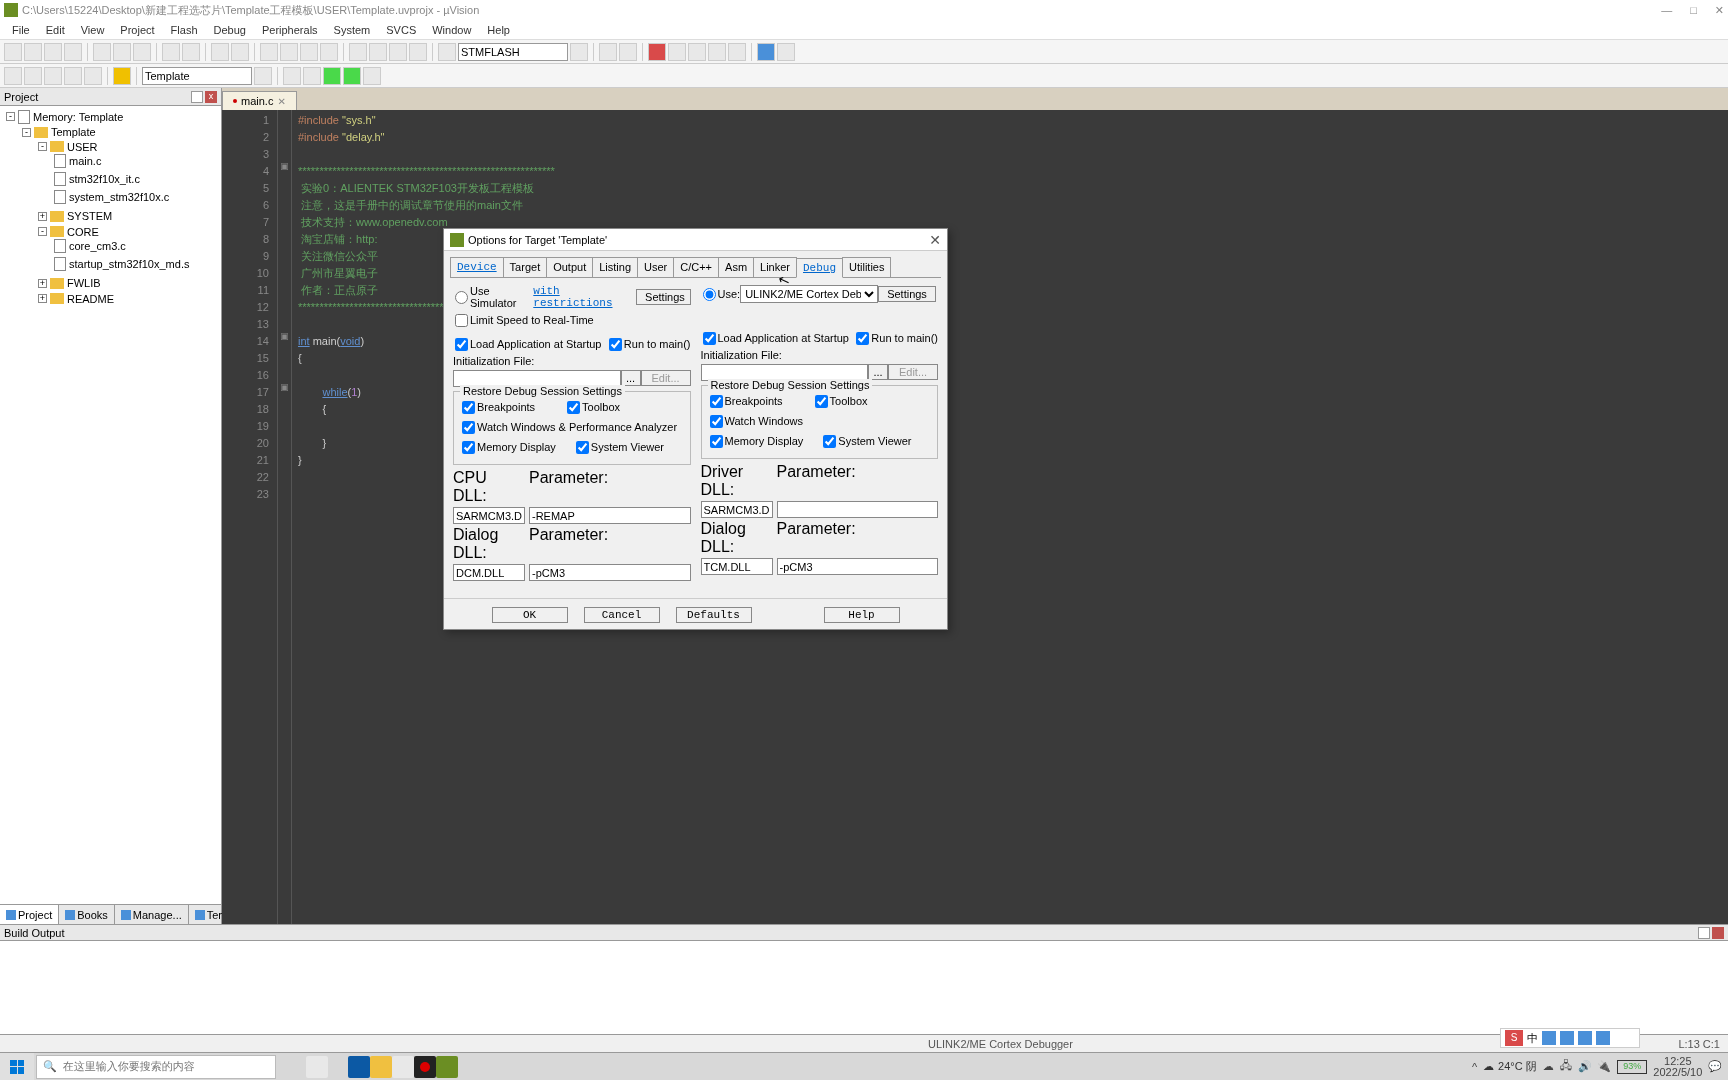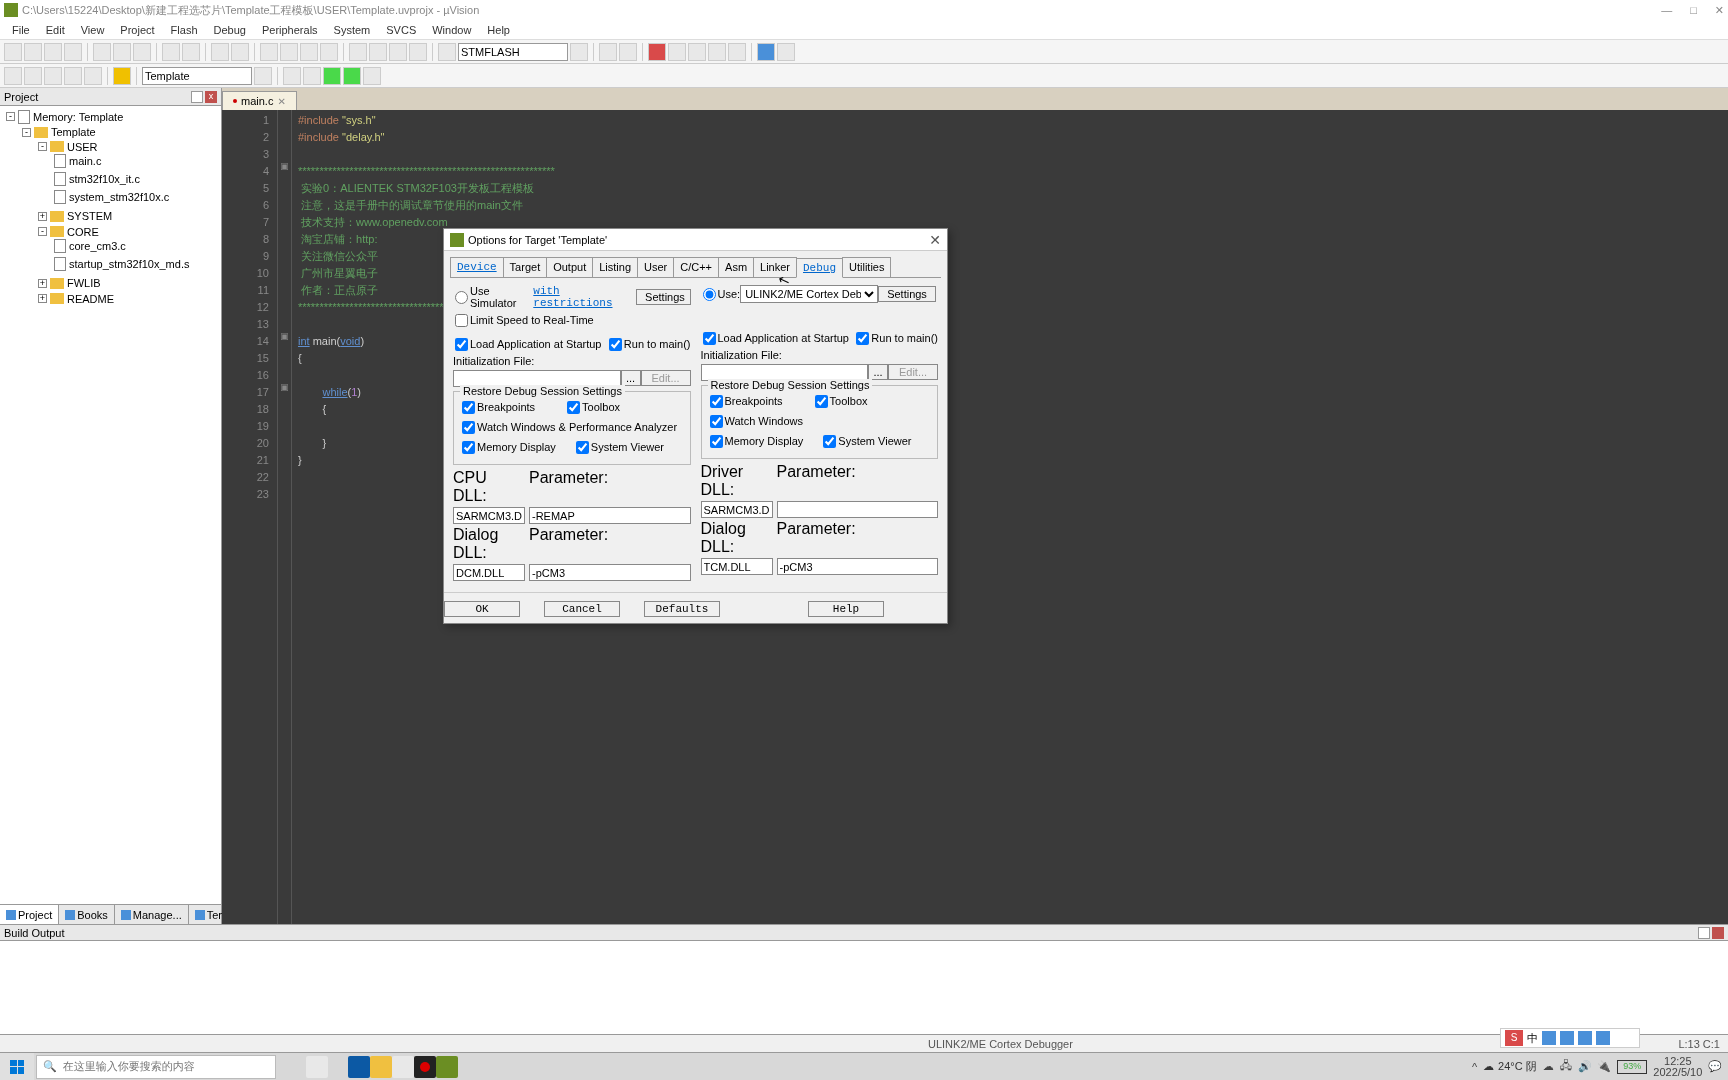--- a/index.html
+++ b/index.html
@@ -94,21 +94,21 @@
 .link { color: #0066cc; text-decoration: underline; font-family: "Courier New", monospace; font-size: 11px; }
 .btn { padding: 1px 8px; border: 1px solid #888; background: #f0f0f0; font-size: 11px; min-width: 50px; cursor:pointer;}
 .btn.small { min-width: 20px; padding: 1px 4px; }
 .btn.disabled { color: #999; }
 select.sel { border: 1px solid #888; font-size: 11px; width: 138px; height: 18px; background:#fff;}
 .txtinp { border: 1px solid #888; font-size: 11px; height: 17px; padding: 0 2px; background:#fff;}
 .fieldset { border: 1px solid #bbb; padding: 4px 6px 6px; margin-top: 4px; position: relative; }
 .fieldset .legend { position: absolute; top: -7px; left: 6px; background: #f0f0f0; padding: 0 3px; font-size: 11px; }
 .dllgrid { display: grid; grid-template-columns: 72px 1fr; gap: 2px 4px; margin-top: 4px; }
 .dllgrid .lbl { font-size: 16px; }
-.dlgfoot { display: flex; justify-content: flex-start; gap: 24px; padding: 8px 0 6px; border-top: 1px solid #ccc; }
+.dlgfoot { display: flex; justify-content: center; gap: 16px; padding: 8px 0 6px; border-top: 1px solid #ccc; margin-top: 6px; }
 .dlgfoot .btn { min-width: 76px; font-family:"Courier New",monospace;}
 .centerbtn { text-align:center; margin: 8px 0 2px;}
 
 
 .taskbar { position: absolute; bottom: 0; left: 0; right: 0; height: 28px; background: #d8d8d8; border-top: 1px solid #999; display: flex; align-items: center; }
 .start { width: 34px; height: 28px; background: #e0e0e0; display:flex; align-items:center; justify-content:center;}
 .winlogo { width:14px; height:14px; display:grid; grid-template-columns:1fr 1fr; gap:1px;}
 .winlogo span { background:#0078d7;}
 .search { flex: 0 0 240px; height: 24px; background: #fff; border: 1px solid #bbb; display: flex; align-items: center; padding: 0 6px; margin-left: 2px; color: #777; font-size: 12px; gap:6px;}
 .tray { margin-left: auto; display: flex; align-items: center; gap: 6px; padding: 0 6px; font-size: 10px; color: #444; }

